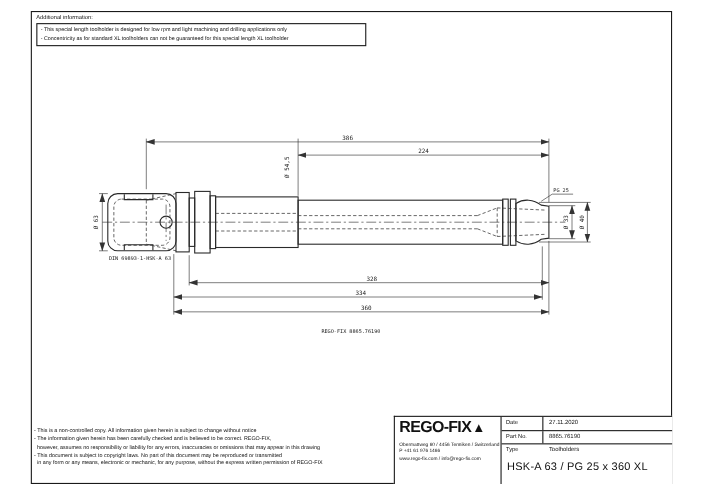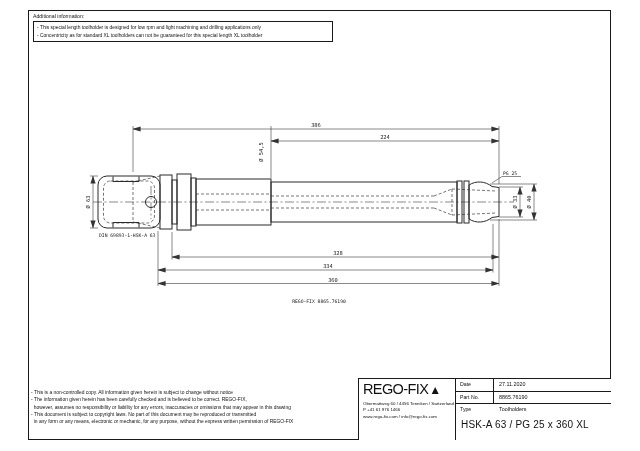--- a/index.html
+++ b/index.html
@@ -16,21 +16,21 @@
 
   
   .legal{position:absolute;left:31px;top:389px;}
   .legal div{font-size:4.9px;line-height:1.5;white-space:pre;}
 
   
   .titleblock{position:absolute;left:358px;top:378px;width:253px;height:61.5px;
               border-top:1.3px solid #1a1a1a;border-left:1.3px solid #1a1a1a;
               box-sizing:border-box;display:flex;background:#fff;}
   .tb-left{width:97px;border-right:1px solid #1a1a1a;box-sizing:border-box;padding:3px 0 0 4px;}
-  .tb-logo{font-weight:normal;font-size:14.5px;letter-spacing:-0.6px;line-height:1;white-space:nowrap;}
+  .tb-logo{font-weight:bold;font-size:14.5px;letter-spacing:-0.6px;line-height:1;white-space:nowrap;}
   .tb-logo .tri{font-size:12px;margin-left:1px;}
   .tb-addr{margin-top:4px;}
   .tb-addr div{font-size:4.4px;line-height:1.5;white-space:nowrap;}
   .tb-right{flex:1;display:flex;flex-direction:column;}
   .tb-row{display:flex;border-bottom:1px solid #1a1a1a;height:12.5px;box-sizing:border-box;}
   .tb-label{width:38px;border-right:1px solid #1a1a1a;box-sizing:border-box;
             font-size:5.2px;padding:2px 0 0 4px;}
   .tb-val{flex:1;font-size:5.4px;padding:2px 0 0 5px;}
   .tb-typerow{display:flex;height:12px;}
   .tb-typerow .tb-label{border-right:none;}

